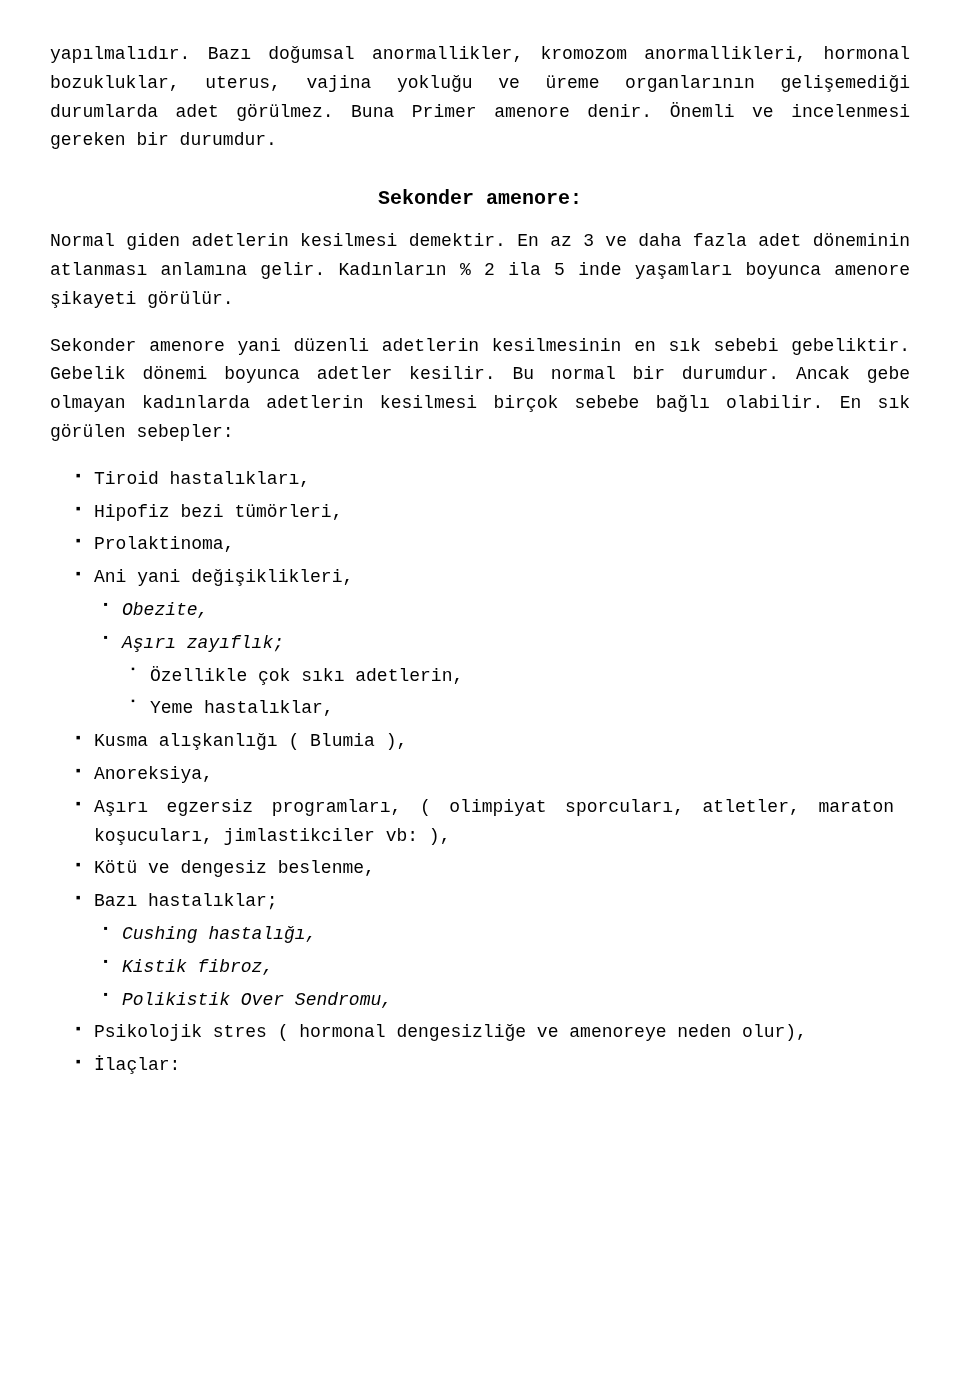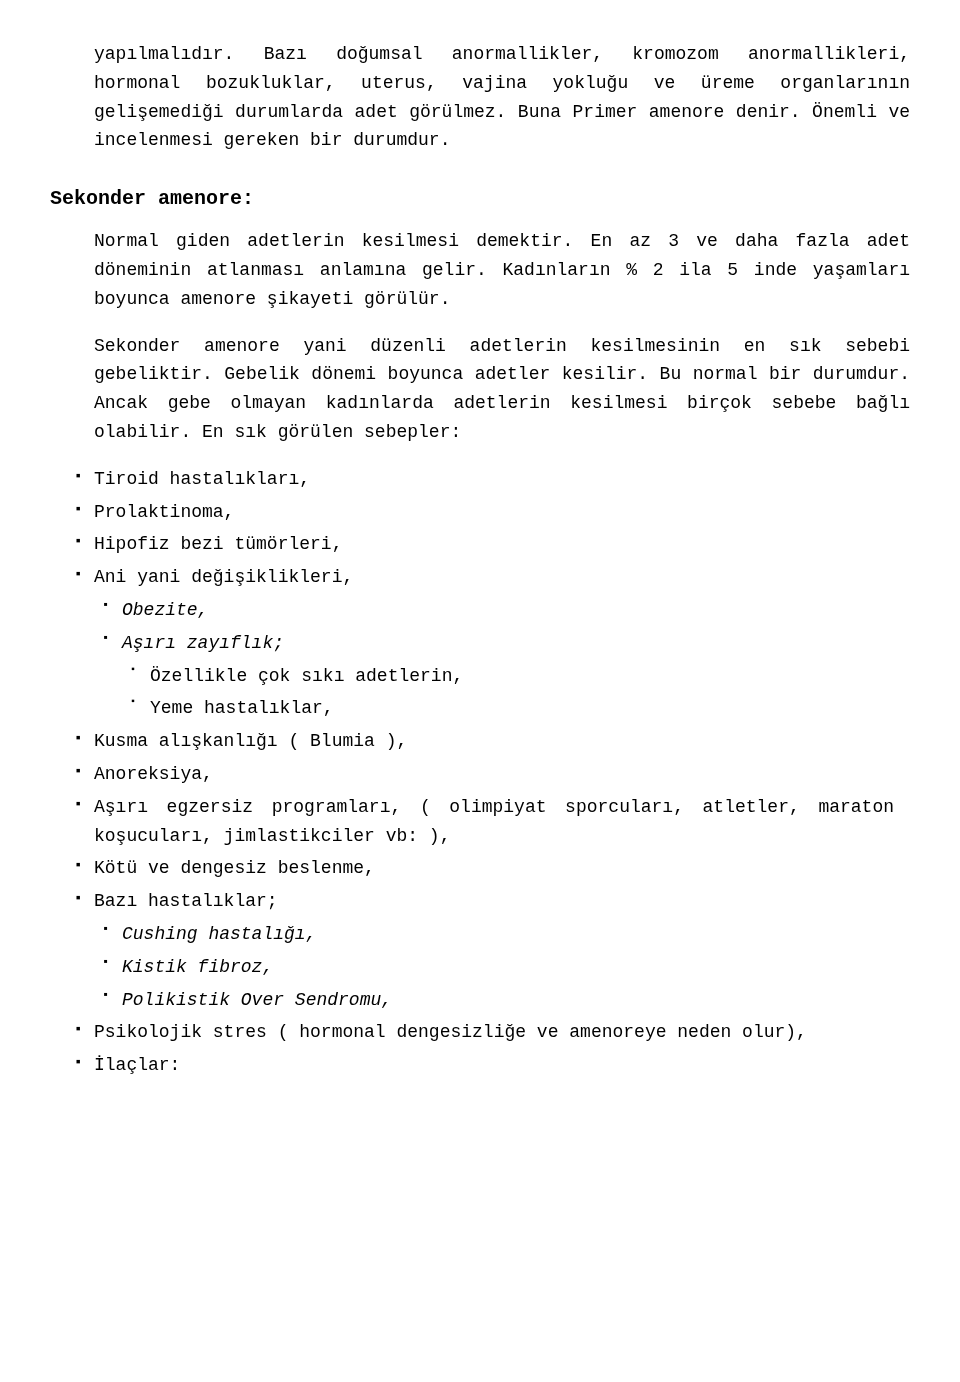--- a/index.html
+++ b/index.html
@@ -18,28 +18,28 @@
       max-width: 960px;
     }
 
     .content-block {
       width: 100%;
     }
 
     .paragraph {
       margin-bottom: 18px;
       text-align: justify;
-      margin-left: 44px;
     }
 
     .section-heading {
       font-size: 20px;
       font-weight: bold;
       margin-top: 28px;
       margin-bottom: 12px;
+      text-align: center;
     }
 
     .bullet-list {
       list-style: none;
       padding: 0;
       margin: 16px;
     }
 
     .bullet-list li {
       position: relative;
@@ -85,22 +85,22 @@
   <p class="paragraph">yapılmalıdır. Bazı doğumsal anormallikler, kromozom anormallikleri, hormonal bozukluklar, uterus, vajina yokluğu ve üreme organlarının gelişemediği durumlarda adet görülmez. Buna Primer amenore denir. Önemli ve incelenmesi gereken bir durumdur.</p>
 
   <p class="section-heading">Sekonder amenore:</p>
 
   <p class="paragraph">Normal giden adetlerin kesilmesi demektir. En az 3 ve daha fazla adet döneminin atlanması anlamına gelir. Kadınların % 2 ila 5 inde yaşamları boyunca amenore şikayeti görülür.</p>
 
   <p class="paragraph">Sekonder amenore yani düzenli adetlerin kesilmesinin en sık sebebi gebeliktir. Gebelik dönemi boyunca adetler kesilir. Bu normal bir durumdur. Ancak gebe olmayan kadınlarda adetlerin kesilmesi birçok sebebe bağlı olabilir. En sık görülen sebepler:</p>
 
   <ul class="bullet-list" id="bullets-container">
   <li>Tiroid hastalıkları,</li>
+      <li>Hipofiz bezi tümörleri,</li>
       <li>Prolaktinoma,</li>
-      <li>Hipofiz bezi tümörleri,</li>
       <li>Ani yani değişiklikleri,</li>
       <li class="level2">Obezite,</li>
       <li class="level2">Aşırı zayıflık;</li>
       <li class="level3">Özellikle çok sıkı adetlerin,</li>
       <li class="level3">Yeme hastalıklar,</li>
       <li>Kusma alışkanlığı ( Blumia ),</li>
       <li>Anoreksiya,</li>
       <li>Aşırı egzersiz programları, ( olimpiyat sporcuları, atletler, maraton koşucuları, jimlastikciler vb: ),</li>
       <li>Kötü ve dengesiz beslenme,</li>
       <li>Bazı hastalıklar;</li>

